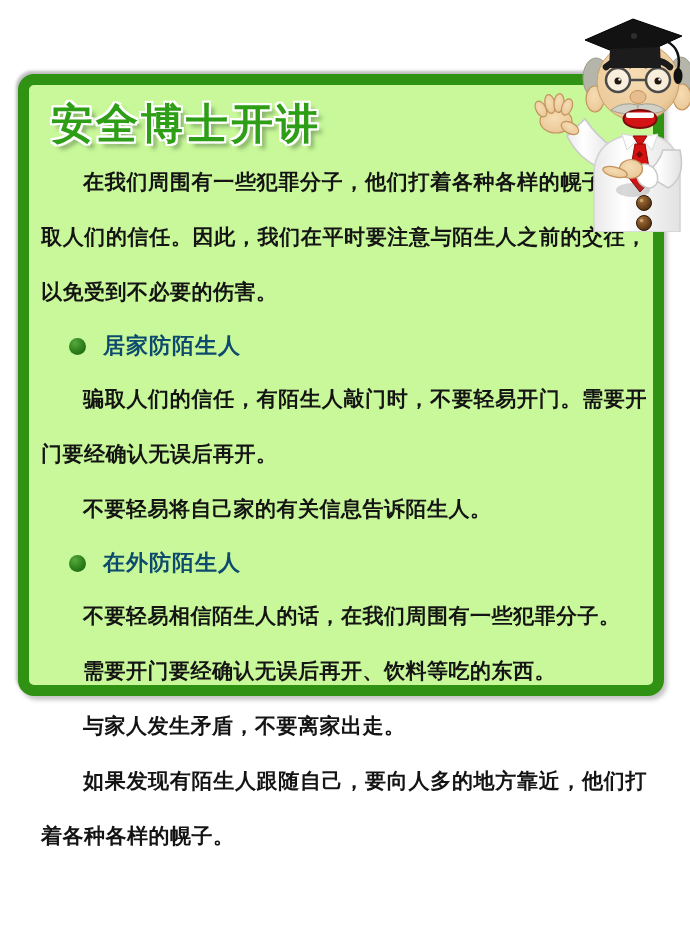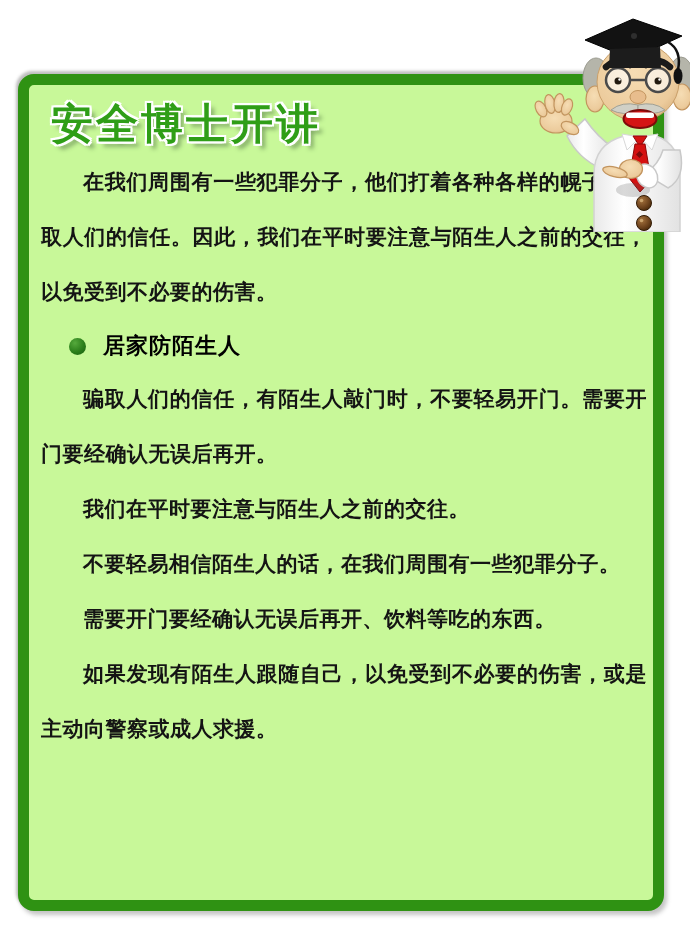--- a/index.html
+++ b/index.html
@@ -2,21 +2,21 @@
 <html><head>
 <meta charset="utf-8">
 <style>
   html,body{margin:0;padding:0;}
   body{
     width:690px;height:945px;position:relative;background:#ffffff;
     font-family:"DejaVu Sans","Liberation Sans",sans-serif;
     overflow:hidden;
   }
   .card{
-    position:absolute;left:18px;top:74px;width:646px;height:837px;
+    position:absolute;left:18px;top:74px;width:646px;height:622px;
     box-sizing:border-box;
     background:#c8f899;
     border:11px solid #2f9213;
     border-radius:16px;
     box-shadow:-2px -3px 3px rgba(110,110,110,.45), 3px 4px 4px rgba(110,110,110,.4);
     z-index:1;
   }
   .card-content{
     position:absolute;inset:0;
     padding:14px 6px 0 12px;
@@ -54,21 +54,21 @@
   }
   .dot{
     width:17px;height:17px;border-radius:50%;
     background:radial-gradient(circle at 35% 30%, #55a93c 0%, #2b7e1a 55%, #175c0d 100%);
     flex:0 0 auto;
     margin-right:17px;
   }
   .bullet-label{
     font-size:22px;
     font-weight:bold;
-    color:#000000;
+    color:#0c4a6e;
     letter-spacing:1px;
   }
   .professor{
     position:absolute;top:16px;left:530px;width:160px;height:216px;
     z-index:5;
   }
 </style>
 </head>
 <body>
 
@@ -78,26 +78,31 @@
     <h1 class="title">安全博士开讲</h1>
 
     <p class="para">在我们周围有一些犯罪分子，他们打着各种各样的幌子，骗取人们的信任。因此，我们在平时要注意与陌生人之前的交往，以免受到不必要的伤害。</p>
 
     <div class="bullet-row">
       <span class="dot"></span>
       <span class="bullet-label">居家防陌生人</span>
     </div>
 
     <p class="para">骗取人们的信任，有陌生人敲门时，不要轻易开门。需要开门要经确认无误后再开。</p>
-    <p class="para">我们在平时要注意与陌生人之前的交往。</p>
+    <p class="para">不要轻易将自己家的有关信息告诉陌生人。</p>
 
+    <div class="bullet-row">
+      <span class="dot"></span>
+      <span class="bullet-label">在外防陌生人</span>
+    </div>
 
     <p class="para">不要轻易相信陌生人的话，在我们周围有一些犯罪分子。</p>
     <p class="para">需要开门要经确认无误后再开、饮料等吃的东西。</p>
-    <p class="para">如果发现有陌生人跟随自己，以免受到不必要的伤害，或是主动向警察或成人求援。</p>
+    <p class="para">与家人发生矛盾，不要离家出走。</p>
+    <p class="para">如果发现有陌生人跟随自己，要向人多的地方靠近，他们打着各种各样的幌子。</p>
 
   </div>
 </div>
 
 <div class="professor">
   <svg width="160" height="216" viewBox="0 0 160 216" xmlns="http://www.w3.org/2000/svg">
     <defs>
       <radialGradient id="skin" cx="45%" cy="38%" r="75%">
         <stop offset="0%" stop-color="#f6ddb4"></stop>
         <stop offset="70%" stop-color="#eccb9c"></stop>

